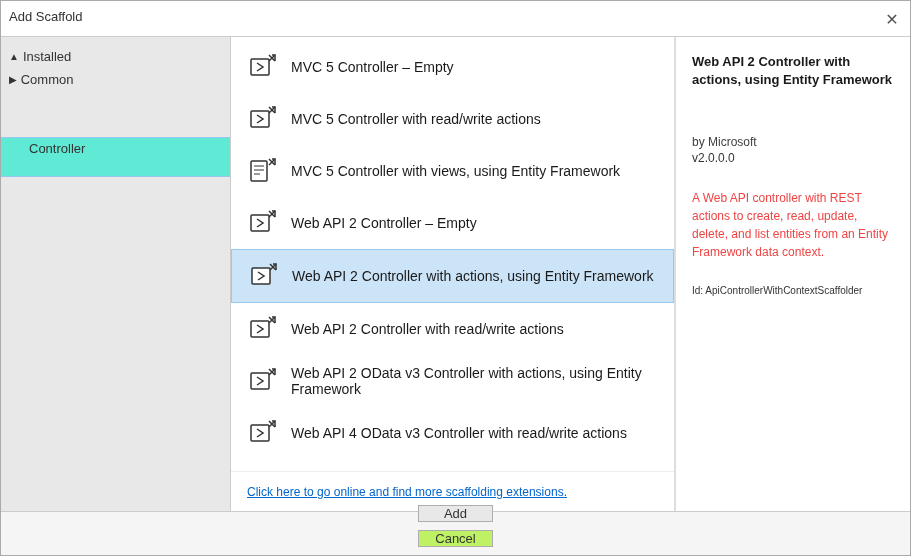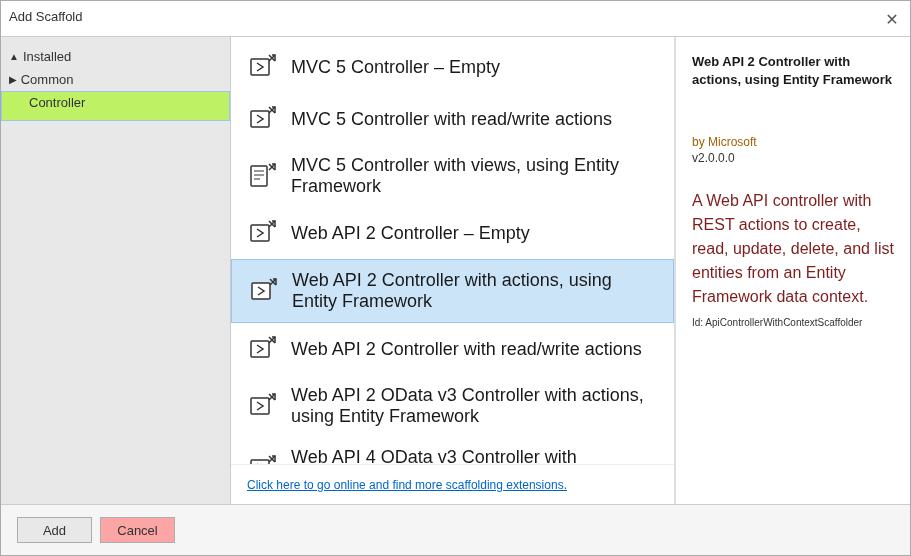--- a/index.html
+++ b/index.html
@@ -69,23 +69,24 @@
       margin-right: 4px;
       font-size: 10px;
     }
     .sidebar-item {
       padding: 4px 16px 4px 28px;
       font-size: 13px;
       color: #333;
       cursor: pointer;
     }
     .sidebar-item.selected {
-      background: #bef264;
+      background: #5eead4;
       border: 1px solid #99c8ef;
-      padding: 3px 15px 10px 27px;
+      padding: 3px 15px 20px 27px;
+      margin-top: 46px;
     }
     .content-area {
       flex: 1;
       background: #fff;
       display: flex;
       flex-direction: column;
       border-right: 1px solid #ddd;
     }
     .scaffold-list {
       flex: 1;
@@ -110,21 +111,21 @@
       flex-shrink: 0;
       display: flex;
       align-items: center;
       justify-content: center;
     }
     .scaffold-icon svg {
       width: 28px;
       height: 28px;
     }
     .scaffold-name {
-      font-size: 18px;
+      font-size: 14px;
       color: #1a1a1a;
       font-weight: 500;
     }
     .online-link {
       padding: 12px 16px;
       border-top: 1px solid #eee;
     }
     .online-link a {
       color: #0066cc;
       text-decoration: underline;
@@ -141,52 +142,53 @@
       border-left: 1px solid #ddd;
     }
     .detail-panel .detail-title {
       font-weight: bold;
       font-size: 13px;
       color: #1a1a1a;
       margin-bottom: 2px;
       line-height: 1.4;
     }
     .detail-panel .detail-by {
-      color: #a16207;
+      color: #404040;
       margin-bottom: 2px;
       margin-top: 46px;
     }
     .detail-panel .detail-version {
       color: #333;
       margin-bottom: 24px;
     }
     .detail-panel .detail-desc {
-      color: #7f1d1d;
+      color: #ef4444;
       line-height: 1.5;
-      margin-bottom: 8px;
-      font-size: 16px;
+      margin-bottom: 24px;
+      font-size: 12px;
     }
     .detail-panel .detail-id {
       color: #333;
       font-size: 10px;
     }
     .footer {
       background: #f5f5f5;
       border-top: 1px solid #ccc;
       padding: 8px 16px;
       display: flex;
-      justify-content: flex-start;
+      justify-content: flex-end;
       gap: 8px;
       align-items: center;
-      height: 51px;
+      height: 44px;
+      flex-direction: column;
     }
     .footer-btn {
       width: 75px;
       height: 26px;
-      background: #fca5a5;
+      background: #bef264;
       border: 1px solid #adadad;
       cursor: pointer;
       font-size: 13px;
       color: #333;
       display: flex;
       align-items: center;
       justify-content: center;
     }
     .footer-btn.primary {
       background: #e8e8e8;

